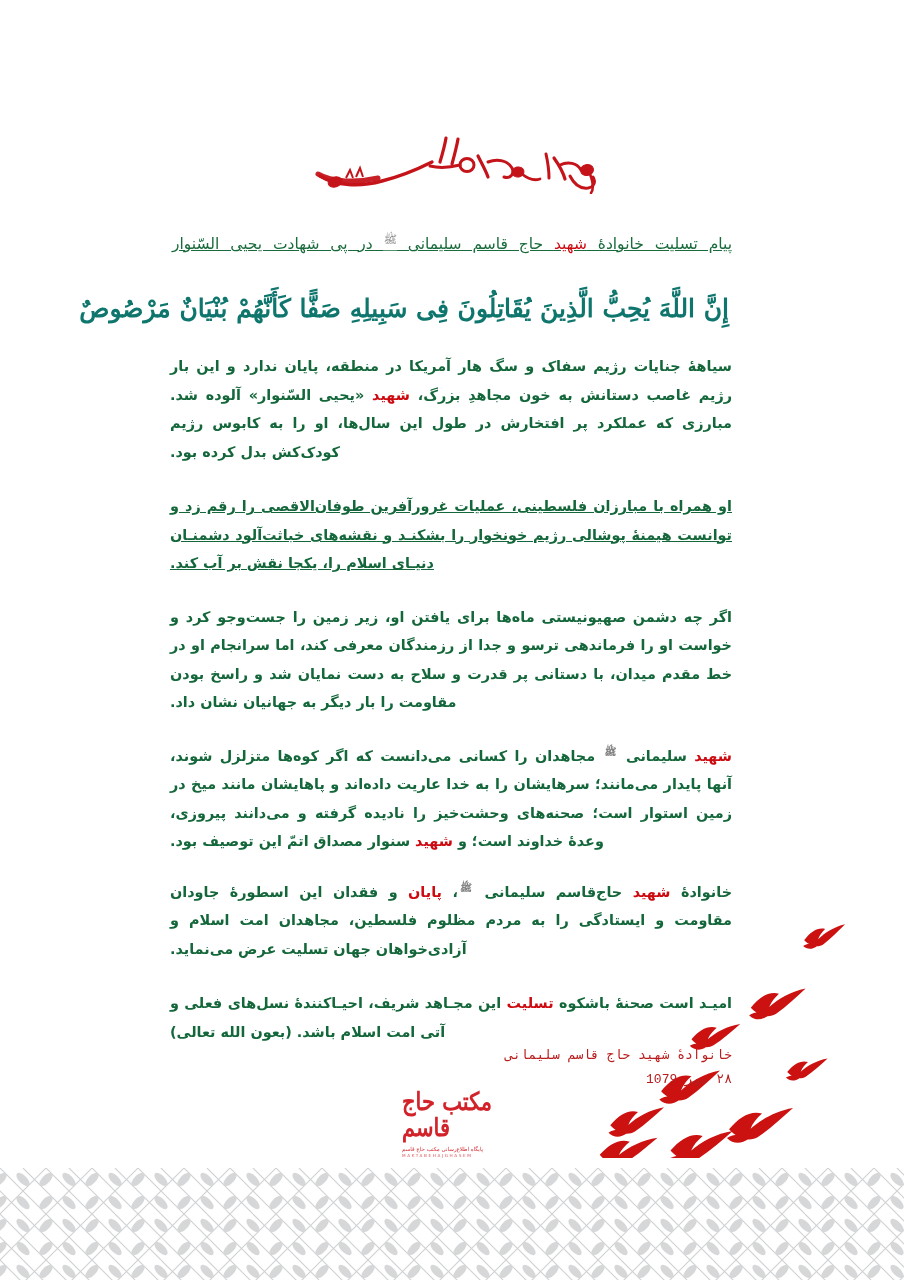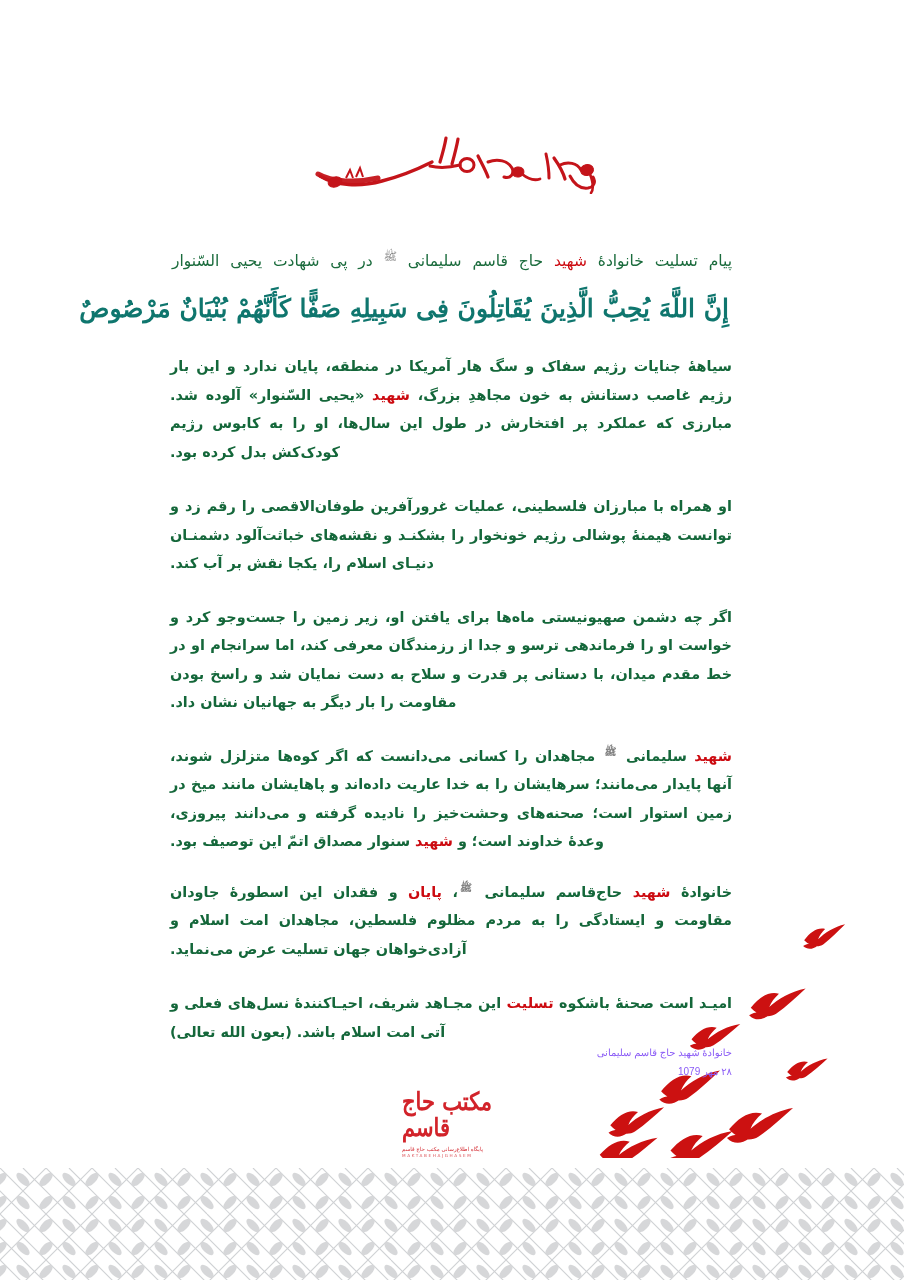--- a/index.html
+++ b/index.html
@@ -30,32 +30,33 @@
     left: 0;
     right: 0;
     text-align: center;
     height: 70px;
   }
   .bismillah-wrap svg { display: inline-block; }
 
   
   .title-line {
     position: absolute;
-    top: 248px;
+    top: 231px;
     right: 172px;
     width: 560px;
     text-align: justify;
     text-align-last: justify;
     font-size: 15.5px;
     line-height: 1.6;
     color: #1a6b3c;
     letter-spacing: 0.6px;
     direction: rtl;
     white-space: nowrap;
     overflow: visible;
+    text-decoration: underline;
   }
   .title-line .hl { color: #cc0a10; }
   .title-line .honorific {
     font-size: 11px;
     color: #3b3b3b;
     opacity: .75;
     vertical-align: super;
   }
 
   
@@ -97,39 +98,39 @@
   .para .honorific {
     font-size: 10px;
     color: #444;
     opacity: .7;
     vertical-align: super;
     padding: 0 2px;
   }
 
   
   .p1 { margin-bottom: 26px; }
-  .p2 { margin-bottom: 25px; }
+  .p2 { margin-bottom: 25px; text-decoration: underline; }
   .p3 { margin-bottom: 27px; }
   .p4 { margin-bottom: 25px; }
   .p5 { }
   .p6 { margin-bottom: 26px; }
 
   
   .signature {
     position: absolute;
     top: 1044px;
     right: 172px;
     width: 330px;
     direction: rtl;
     text-align: right;
-    color: #8b5cf6;
-    font-size: 10px;
+    color: #b91c1c;
+    font-size: 13px;
     line-height: 1.85;
     font-weight: 500;
-    font-family: Liberation Sans, sans-serif;
+    font-family: Liberation Mono, monospace;
   }
 
   
   .logo {
     position: absolute;
     top: 1087px;
     left: 402px;
     width: 102px;
     height: 72px;
     text-align: left;

